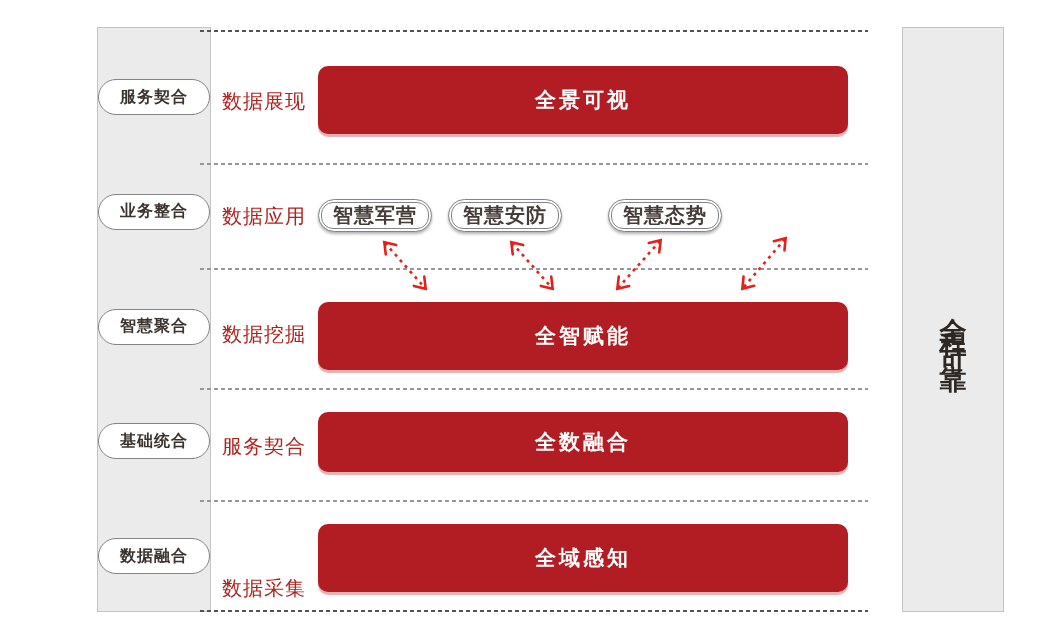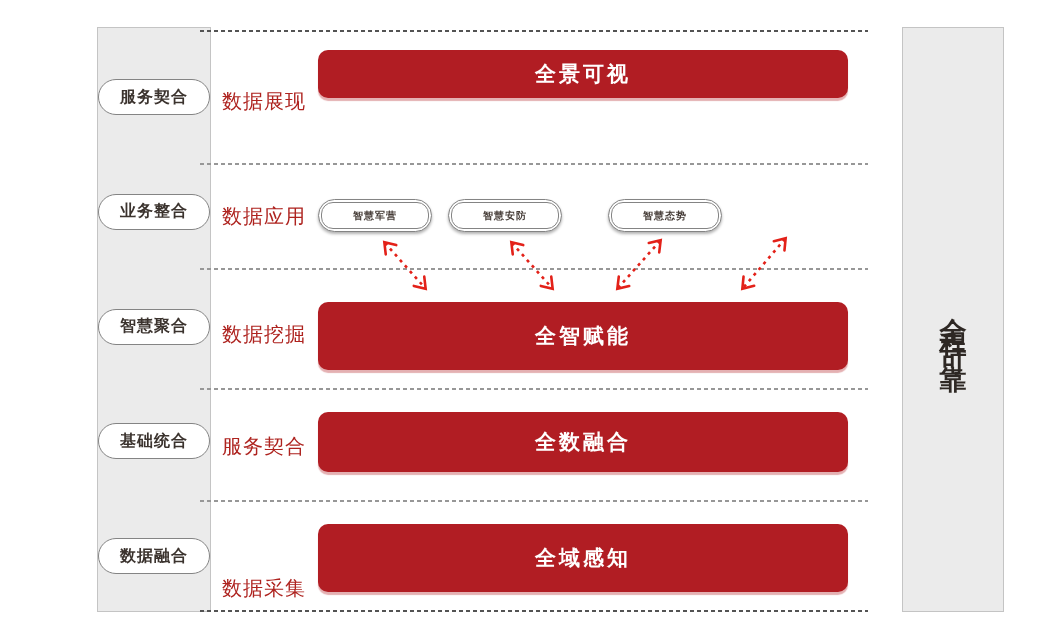--- a/index.html
+++ b/index.html
@@ -48,21 +48,21 @@
     border-radius:10px;display:flex;align-items:center;justify-content:center;
     color:#ffffff;font-size:21px;font-weight:700;letter-spacing:3px;
     box-shadow:0 3px 1px rgba(177,29,35,0.35);}
 
   
   .app-pill{position:absolute;top:199px;width:114px;height:33px;background:#ffffff;
     border:1.5px solid var(--pill-border);border-radius:17px;padding:2px;
     box-shadow:0 2px 3px rgba(0,0,0,0.30);}
   .app-pill-inner{width:100%;height:100%;border:1.5px solid var(--pill-border);
     border-radius:12px;background:#ffffff;display:flex;align-items:center;justify-content:center;
-    font-size:10px;font-weight:700;color:#453c37;letter-spacing:1px;font-family:Liberation Mono, monospace;}
+    font-size:20px;font-weight:700;color:#453c37;letter-spacing:1px;font-family:Liberation Mono, monospace;}
 
   .arrows-svg{position:absolute;left:330px;top:228px;width:480px;height:76px;overflow:visible;}
 </style>
 </head>
 <body>
 
 <div class="canvas">
 
   <div class="side-panel left">
     <div class="side-pill">服务契合</div>
@@ -82,21 +82,21 @@
   <div class="dotted" style="top:388px"></div>
   <div class="dotted" style="top:500px"></div>
   <div class="dotted strong" style="top:610px"></div>
 
   <div class="row-label" style="top:88px">数据展现</div>
   <div class="row-label" style="top:203px">数据应用</div>
   <div class="row-label" style="top:321px">数据挖掘</div>
   <div class="row-label" style="top:433px">服务契合</div>
   <div class="row-label" style="top:575px">数据采集</div>
 
-  <div class="layer-bar" style="top:50px;height:48px">全景可视</div>
+  <div class="layer-bar" style="top:66px;height:68px">全景可视</div>
   <div class="layer-bar" style="top:302px;height:68px">全智赋能</div>
   <div class="layer-bar" style="top:412px;height:60px">全数融合</div>
   <div class="layer-bar" style="top:524px;height:68px">全域感知</div>
 
   <div class="app-pill" style="left:318px">
     <div class="app-pill-inner">智慧军营</div>
   </div>
   <div class="app-pill" style="left:448px">
     <div class="app-pill-inner">智慧安防</div>
   </div>

